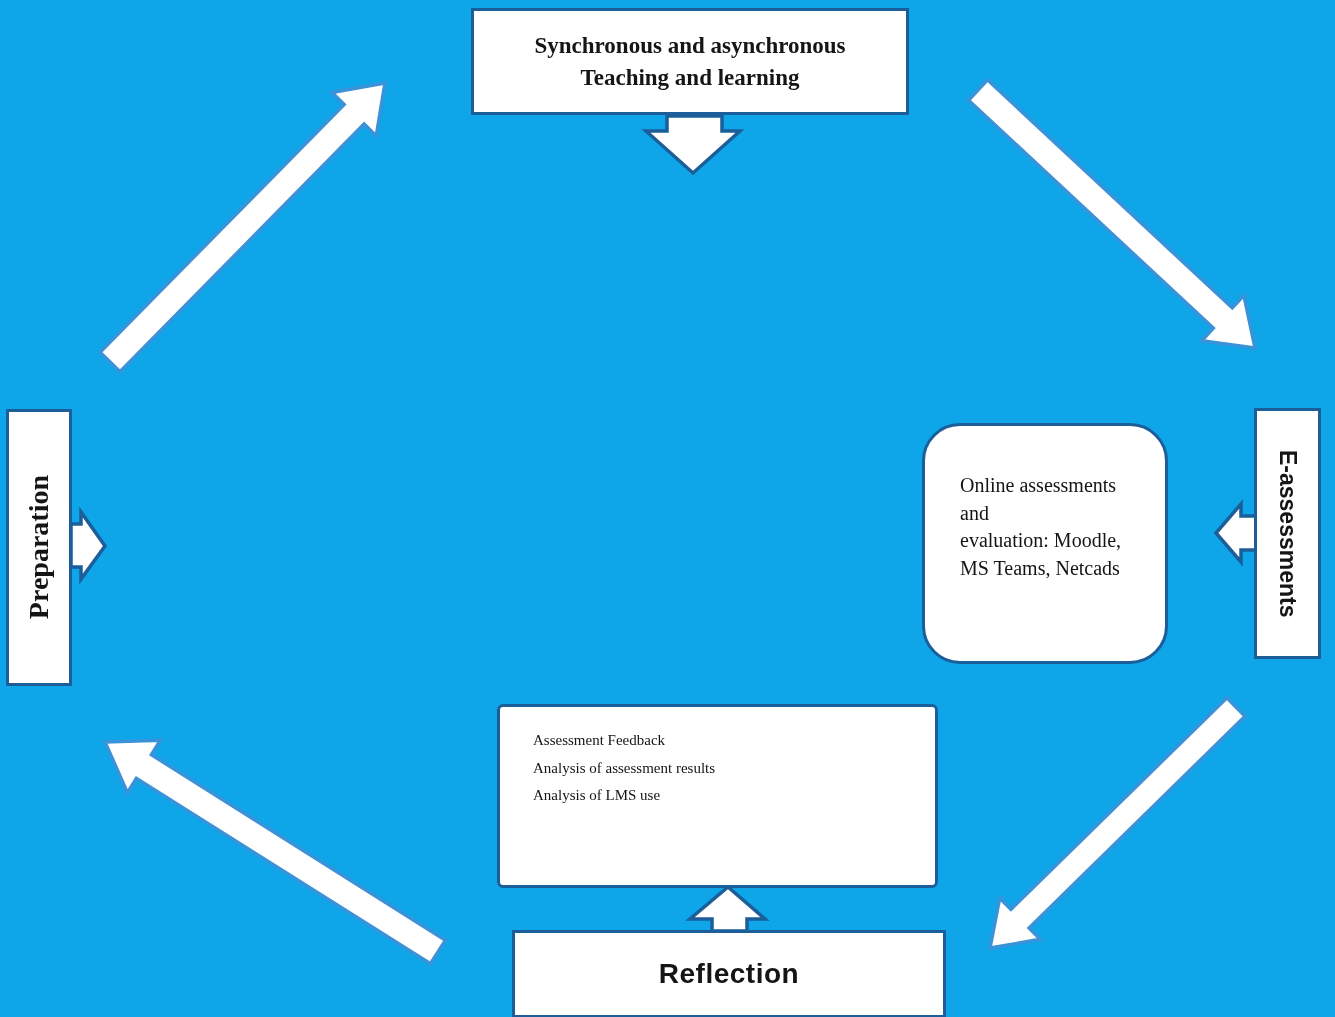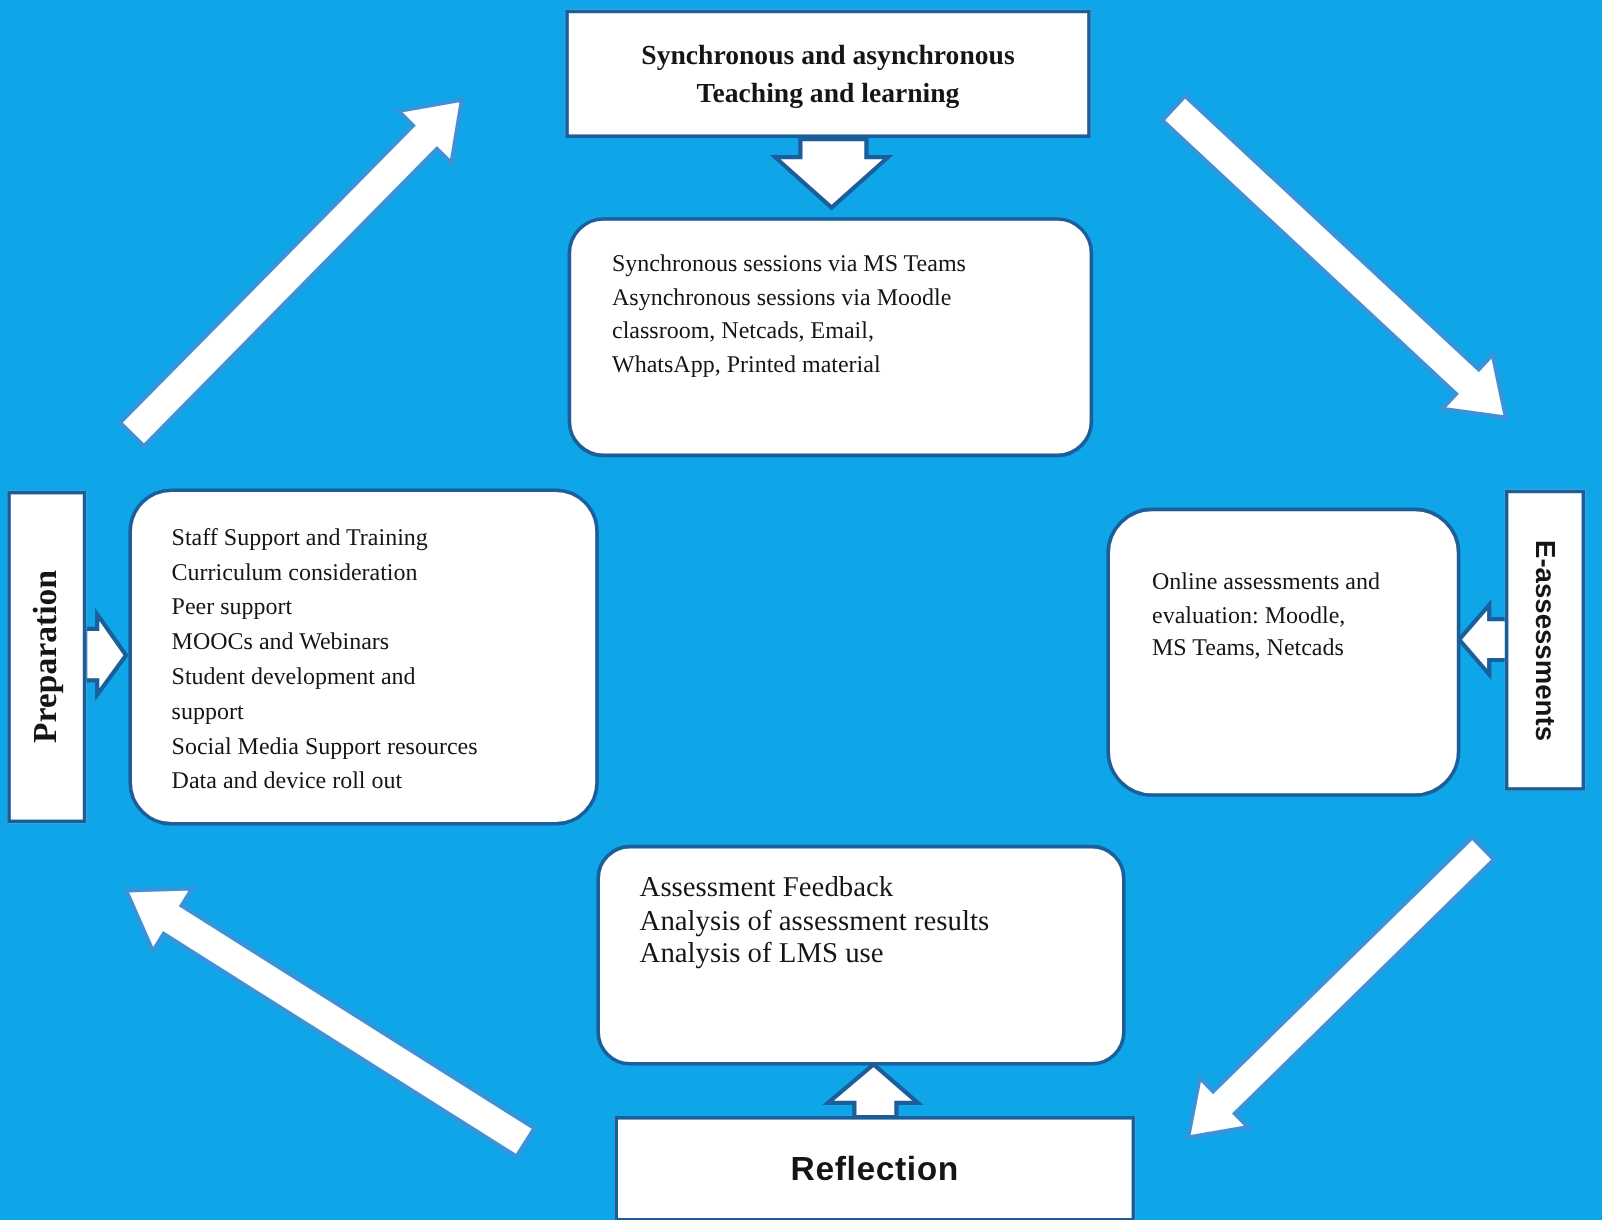--- a/index.html
+++ b/index.html
@@ -53,30 +53,30 @@
     left: 107px; top: 407px; width: 392px; height: 281px;
     border-radius: 36px;
     padding: 24px 20px 0 33px;
     font-size: 20px; line-height: 29px;
   }
   #eassessments-stage {
     left: 1254px; top: 408px; width: 67px; height: 251px;
     font-size: 23px;
   }
   #eassessments-detail {
-    left: 922px; top: 423px; width: 295px; height: 241px;
+    left: 922px; top: 423px; width: 246px; height: 241px;
     border-radius: 38px;
     padding: 46px 20px 0 35px;
     font-size: 20px; line-height: 27.5px;
   }
   #reflection-detail {
     left: 497px; top: 704px; width: 441px; height: 184px;
-    border-radius: 28px;
+    border-radius: 6px;
     padding: 20px 20px 0 33px;
-    font-size: 24px; line-height: 27.5px;
+    font-size: 15px; line-height: 27.5px;
   }
   #reflection-stage {
     left: 512px; top: 930px; width: 434px; height: 88px;
     font-size: 28px;
     letter-spacing: 0.5px;
   }
   .vertical-up   { writing-mode: vertical-rl; transform: rotate(180deg); }
   .vertical-down { writing-mode: vertical-rl; }
   #arrow-layer {
     position: absolute;
@@ -112,41 +112,25 @@
     <polygon class="connector-arrow" points="71,524 81,524 81,512 105,546 81,579 81,567 71,567"></polygon>
     <polygon class="connector-arrow" points="1256,516 1241,516 1241,504 1216,533 1241,562 1241,550 1256,550"></polygon>
     <polygon class="connector-arrow" points="712,931 712,919 690,919 728,887 765,919 747,919 747,931"></polygon>
   </svg>
 
   <div id="teaching-stage" class="box stage-title serif-bold">
     <span class="pre">Synchronous and asynchronous
 Teaching and learning</span>
   </div>
 
-  <div id="teaching-detail" class="box rounded">
-    <span class="pre">Synchronous sessions via MS Teams
-Asynchronous sessions via Moodle
-classroom, Netcads, Email,
-WhatsApp, Printed material</span>
-  </div>
 
   <div id="preparation-stage" class="box stage-title serif-bold">
     <span class="vertical-up">Preparation</span>
   </div>
 
-  <div id="preparation-detail" class="box rounded">
-    <span class="pre">Staff Support and Training
-Curriculum consideration
-Peer support
-MOOCs and Webinars
-Student development and
-support
-Social Media Support resources
-Data and device roll out</span>
-  </div>
 
   <div id="eassessments-stage" class="box stage-title sans-bold">
     <span class="vertical-down">E-assessments</span>
   </div>
 
   <div id="eassessments-detail" class="box rounded">
     <span class="pre">Online assessments and
 evaluation: Moodle,
 MS Teams, Netcads</span>
   </div>

